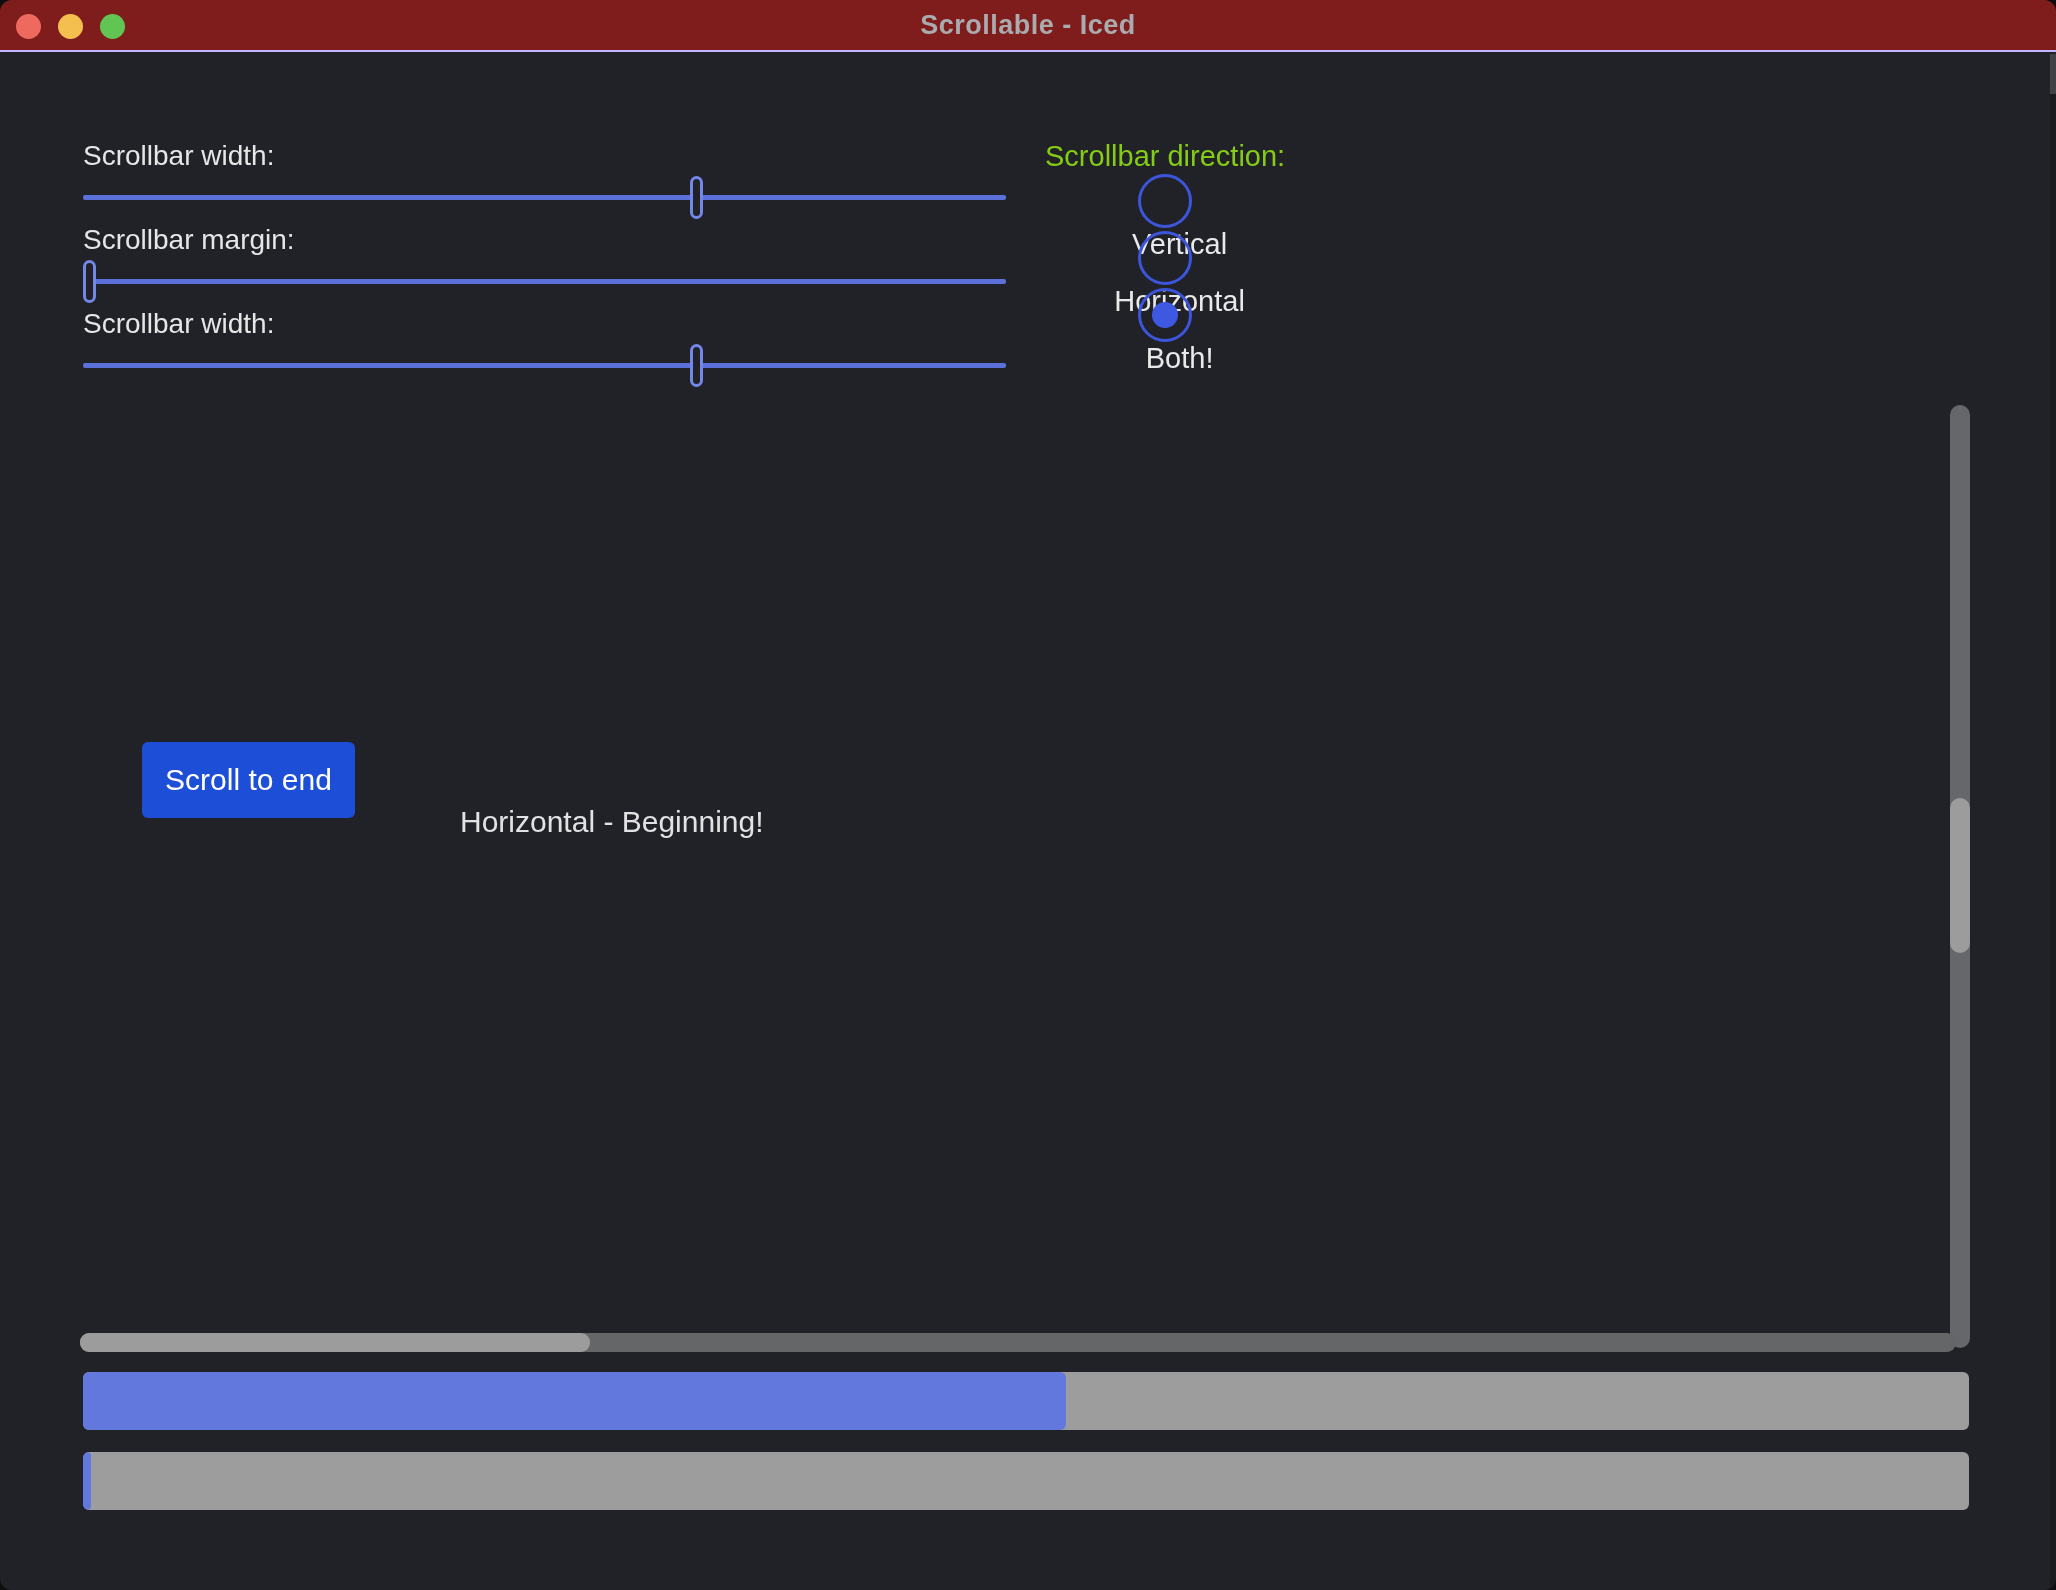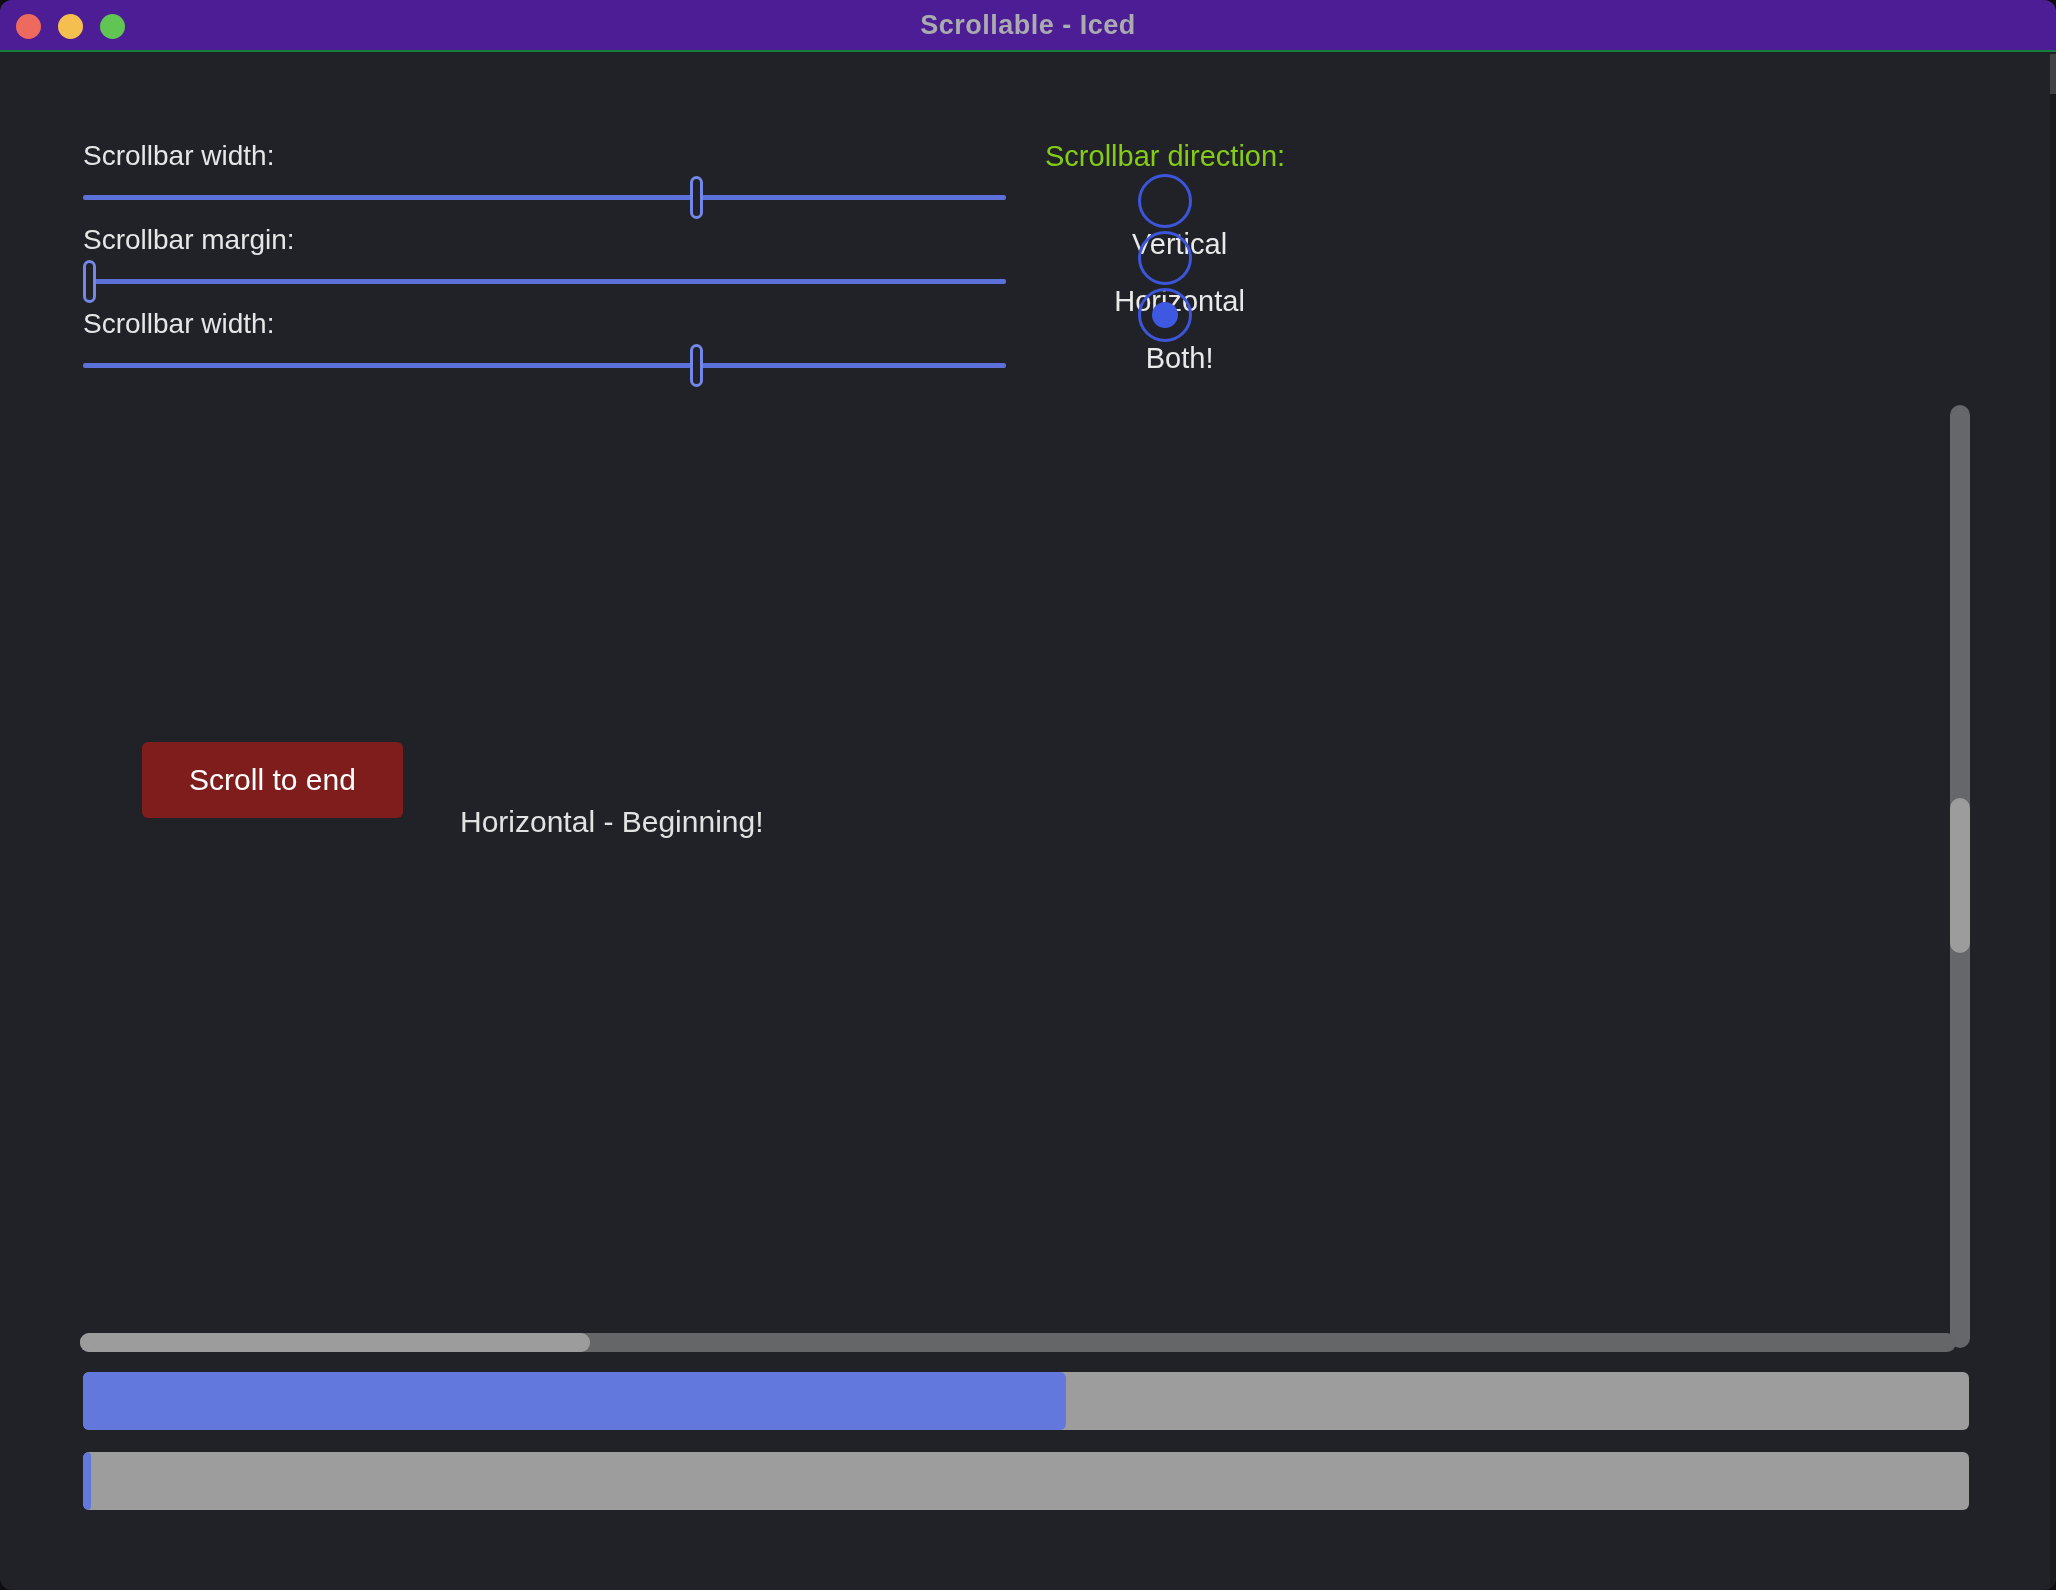--- a/index.html
+++ b/index.html
@@ -7,21 +7,21 @@
   body { font-family:"Liberation Sans", sans-serif; }
 
   .window {
     position:relative; width:2056px; height:1590px;
     background:#202227; border-radius:12px; overflow:hidden;
   }
 
   
   .titlebar {
     position:absolute; left:0; top:0; width:100%; height:52px;
-    background:#4c1d95; border-bottom:2px solid #15803d;padding-left:16px;
+    background:#7f1d1d; border-bottom:2px solid #c4b5fd;padding-left:16px;
   }
   .traffic { position:absolute; left:16px; top:14px; display:flex; gap:17px; }
   .tl { width:25px; height:25px; border-radius:50%; display:inline-block; }
   .tl.red { background:#ee6a5f; }
   .tl.yellow { background:#f5bf4f; }
   .tl.green { background:#61c554; }
   .win-title {
     position:absolute; left:0; top:0; width:100%; height:52px;
     line-height:50px; text-align:center;
     font-size:27px; font-weight:bold; color:#a9abae; letter-spacing:0.5px;
@@ -54,22 +54,22 @@
     width:54px; height:54px; border-radius:50%;
     border:3px solid #3c55db; flex:0 0 auto;
     display:flex; align-items:center; justify-content:center;
   }
   .radio-dot { width:26px; height:26px; border-radius:50%; background:#3e58e2; display:none; }
   .radio-row.selected .radio-dot { display:block; }
   .radio-label { margin-left:29px; font-size:29px; color:#e9e9e9; }
 
   
   .scroll-btn {
-    position:absolute; left:142px; top:742px; width:261px; height:76px;
-    background:#7f1d1d; border:none; border-radius:6px;
+    position:absolute; left:142px; top:742px; width:213px; height:76px;
+    background:#1d4ed8; border:none; border-radius:6px;
     color:#ffffff; font-size:30px; font-family:inherit; cursor:pointer;
   }
   .status-text {
     position:absolute; left:460px; top:784px; height:76px; line-height:76px;
     font-size:30px; color:#e2e2e2;
   }
 
   
   .v-scrollbar {
     position:absolute; left:1950px; top:405px; width:20px; height:943px;

